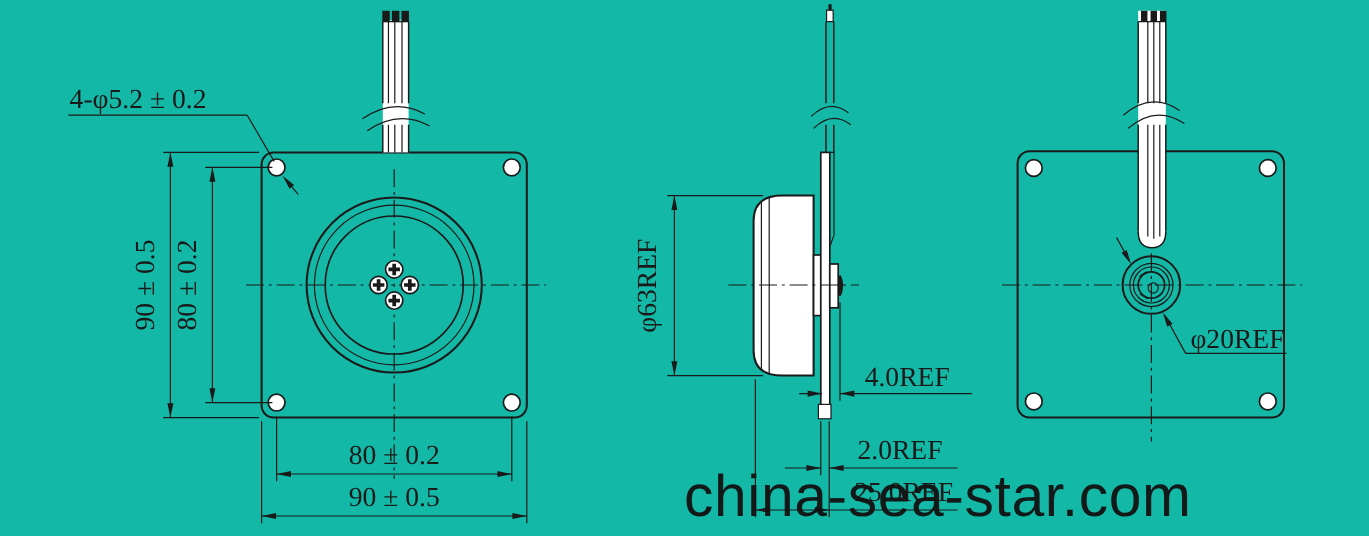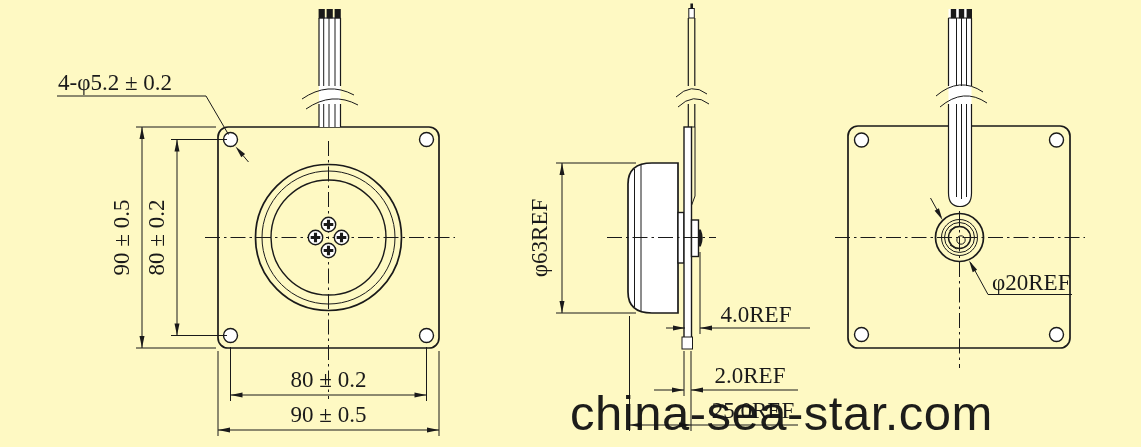--- a/index.html
+++ b/index.html
@@ -1,16 +1,16 @@
 <!DOCTYPE html>
 <html><head>
 <meta charset="utf-8">
 <style>
   html,body{margin:0;padding:0;background:#ffffff;}
-  .stage{position:relative;width:1141px;height:447px;background:#fef9c3;overflow:hidden;}
+  .stage{position:relative;width:1141px;height:447px;background:#14b8a6;overflow:hidden;}
   svg{position:absolute;left:0;top:0;}
   .ink{stroke:#1a1a1a;fill:none;stroke-width:1.2;stroke-linecap:butt;}
   .thick{stroke-width:1.7;}
   .med{stroke-width:1.4;}
   .thin{stroke-width:1.0;}
   .wfill{fill:#ffffff;}
   .cl{stroke:#1a1a1a;fill:none;stroke-width:1;stroke-dasharray:15 4 2.5 4;}
   .dim{stroke:#1a1a1a;fill:none;stroke-width:1;}
   .fillink{fill:#1a1a1a;stroke:none;}
   .dimtxt{font-family:"Liberation Serif",serif;font-size:23px;fill:#1a1a1a;}

